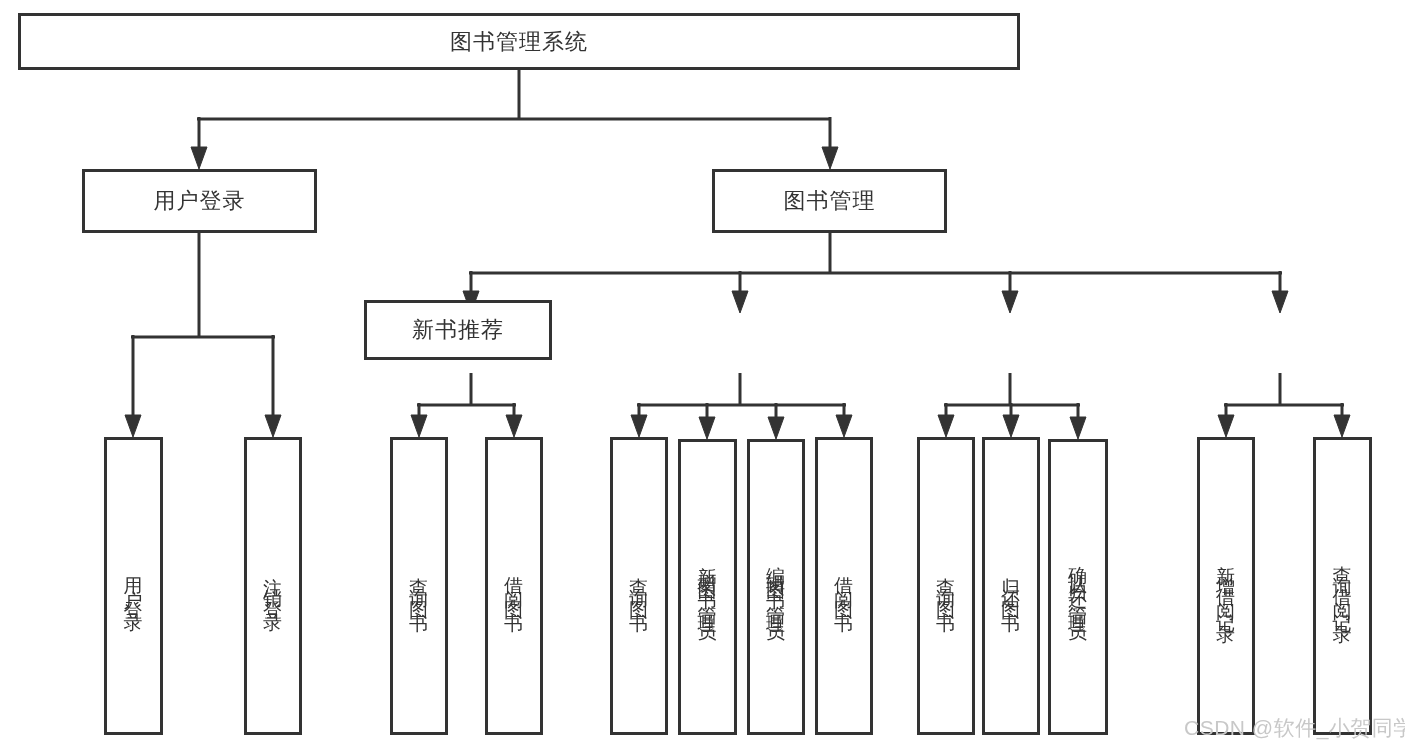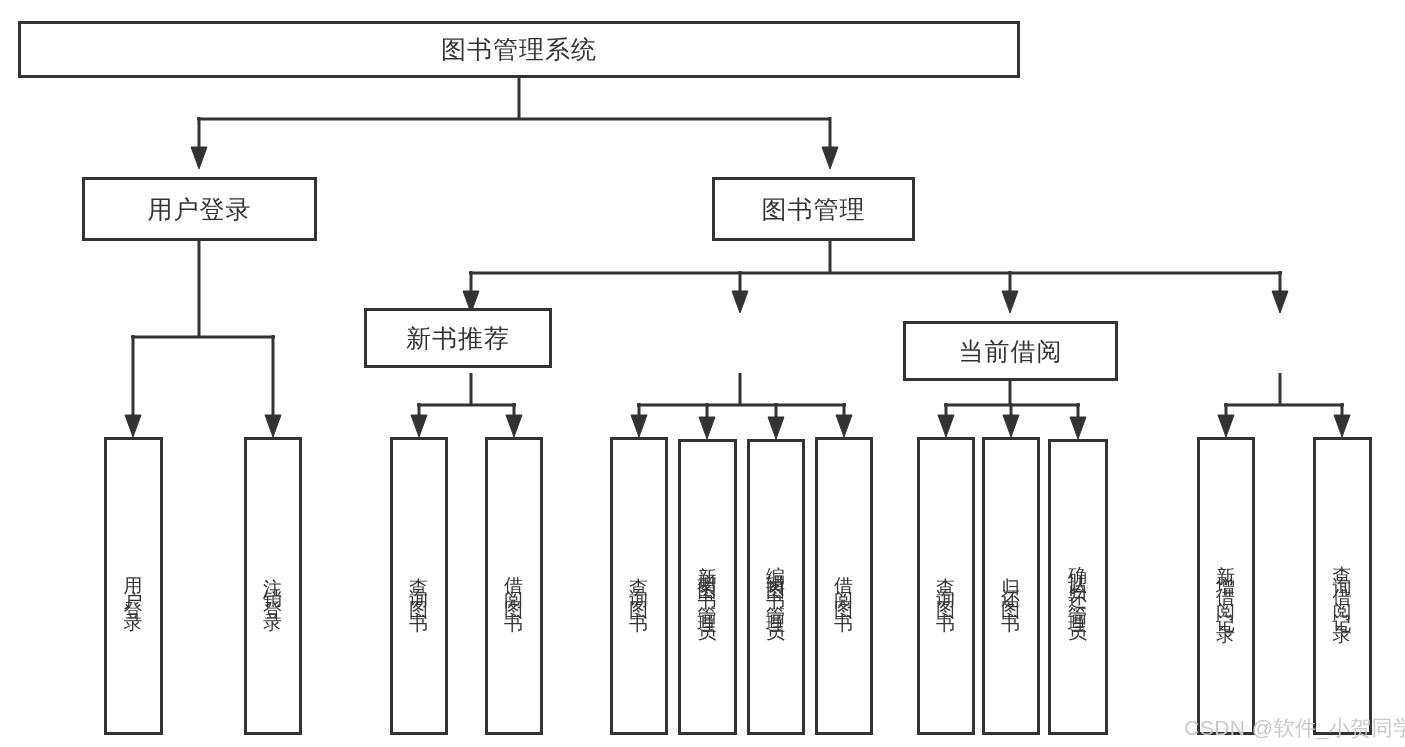--- a/index.html
+++ b/index.html
@@ -36,23 +36,22 @@
     box-sizing: border-box;
     border: 3px solid #333333;
     background: #ffffff;
     display: flex;
     align-items: center;
     justify-content: center;
     color: #333333;
     z-index: 2;
   }
   .hnode {
-    font-size: 25px;
+    font-size: 22px;
     letter-spacing: 1px;
-    margin-top: 8px;
   }
   .vnode .vtext {
     writing-mode: vertical-rl;
     text-orientation: mixed;
     font-size: 19px;
     letter-spacing: 12px;
     line-height: 1;
     color: #333333;
   }
   .vnode.long .vtext {
@@ -136,29 +135,26 @@
     <polygon points="1334,415 1350,415 1342,437"></polygon>
   </svg>
 
   <div class="node hnode" style="left:18px;top:13px;width:1002px;height:57px">
     <span>图书管理系统</span>
   </div>
 
   <div class="node hnode" style="left:82px;top:169px;width:235px;height:64px">
     <span>用户登录</span>
   </div>
-  <div class="node hnode" style="left:712px;top:169px;width:203px;height:64px">
+  <div class="node hnode" style="left:712px;top:169px;width:235px;height:64px">
     <span>图书管理</span>
   </div>
 
   <div class="node hnode" style="left:364px;top:300px;width:188px;height:60px">
     <span>新书推荐</span>
-  </div>
-  <div class="node hnode" style="left:903px;top:313px;width:215px;height:60px">
-    <span>当前借阅</span>
   </div>
 
   <div class="node vnode" style="left:104px;top:437px;width:59px;height:298px">
     <span class="vtext">用户登录</span>
   </div>
   <div class="node vnode" style="left:244px;top:437px;width:58px;height:298px">
     <span class="vtext">注销登录</span>
   </div>
   <div class="node vnode" style="left:390px;top:437px;width:58px;height:298px">
     <span class="vtext">查询图书</span>

